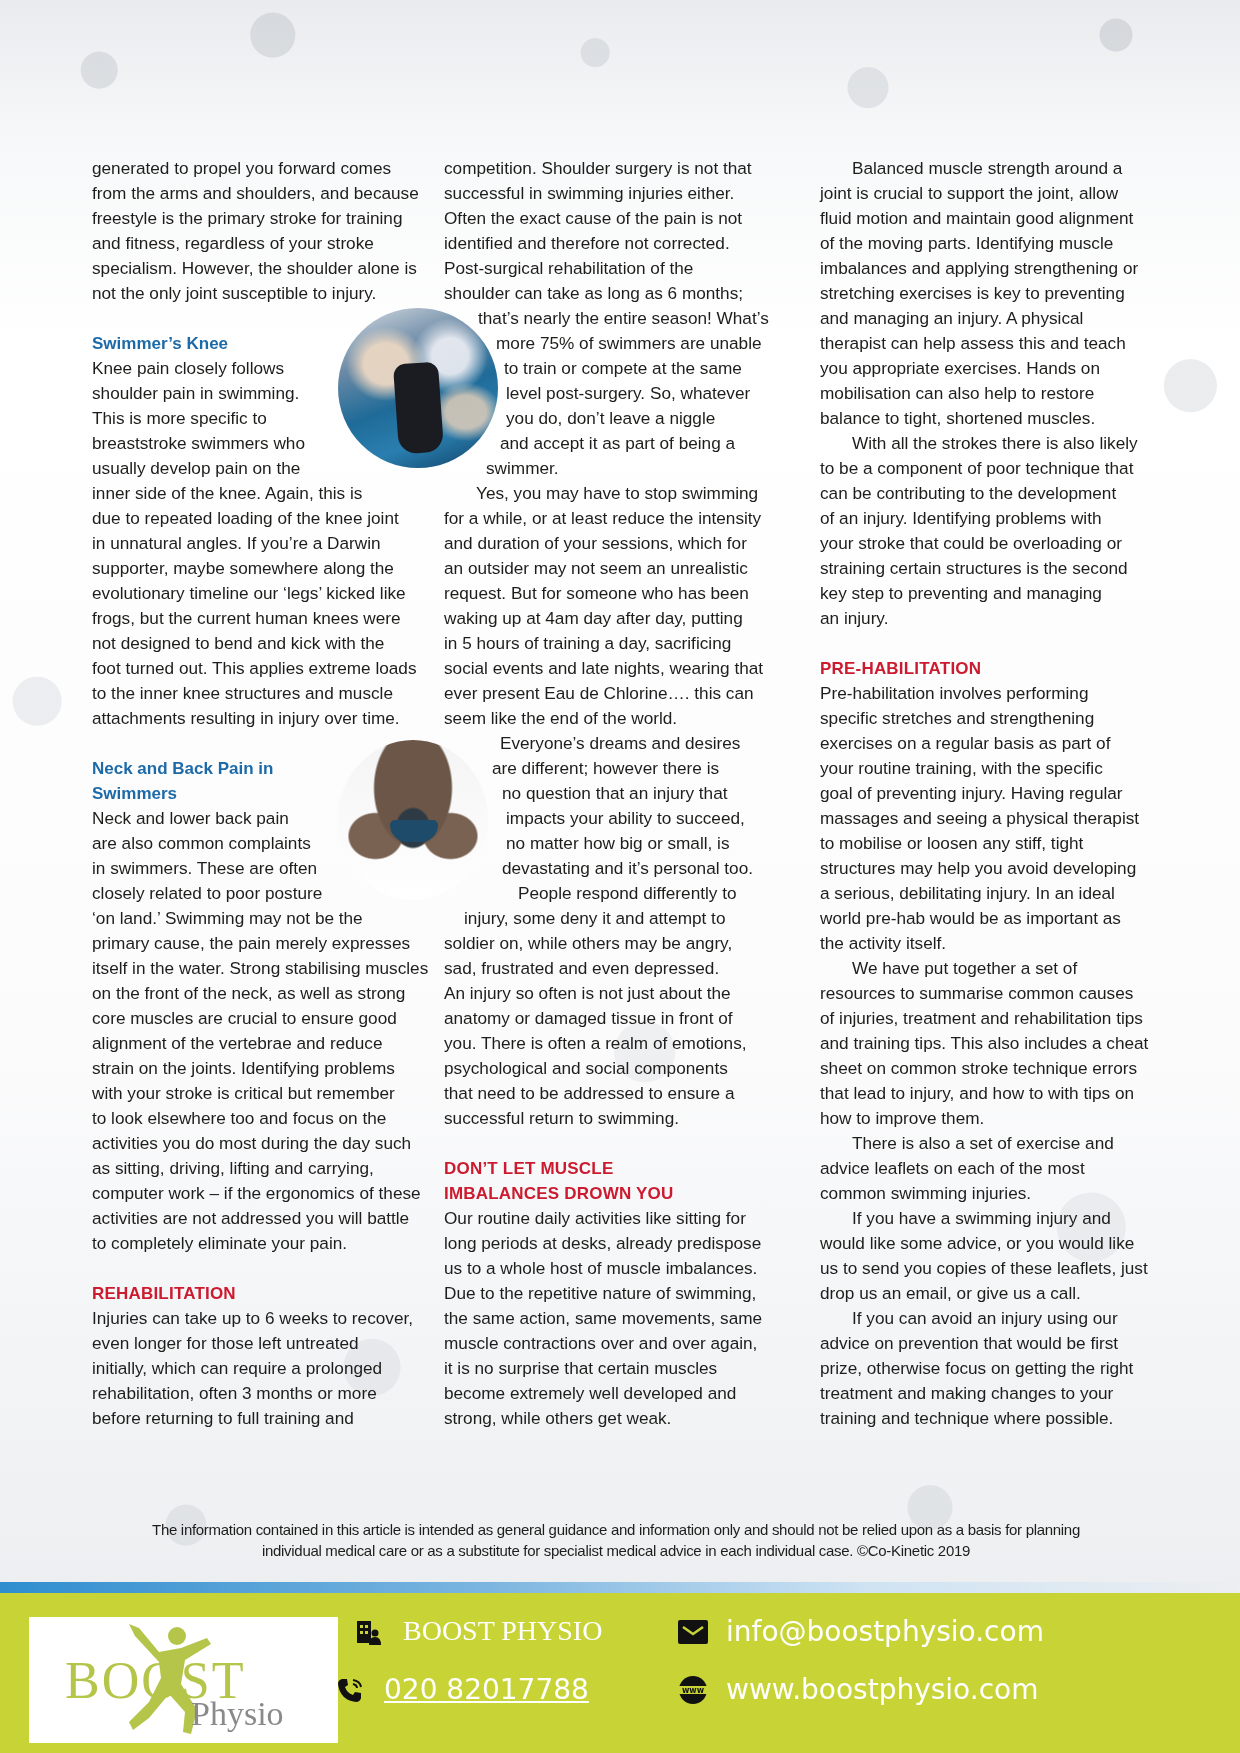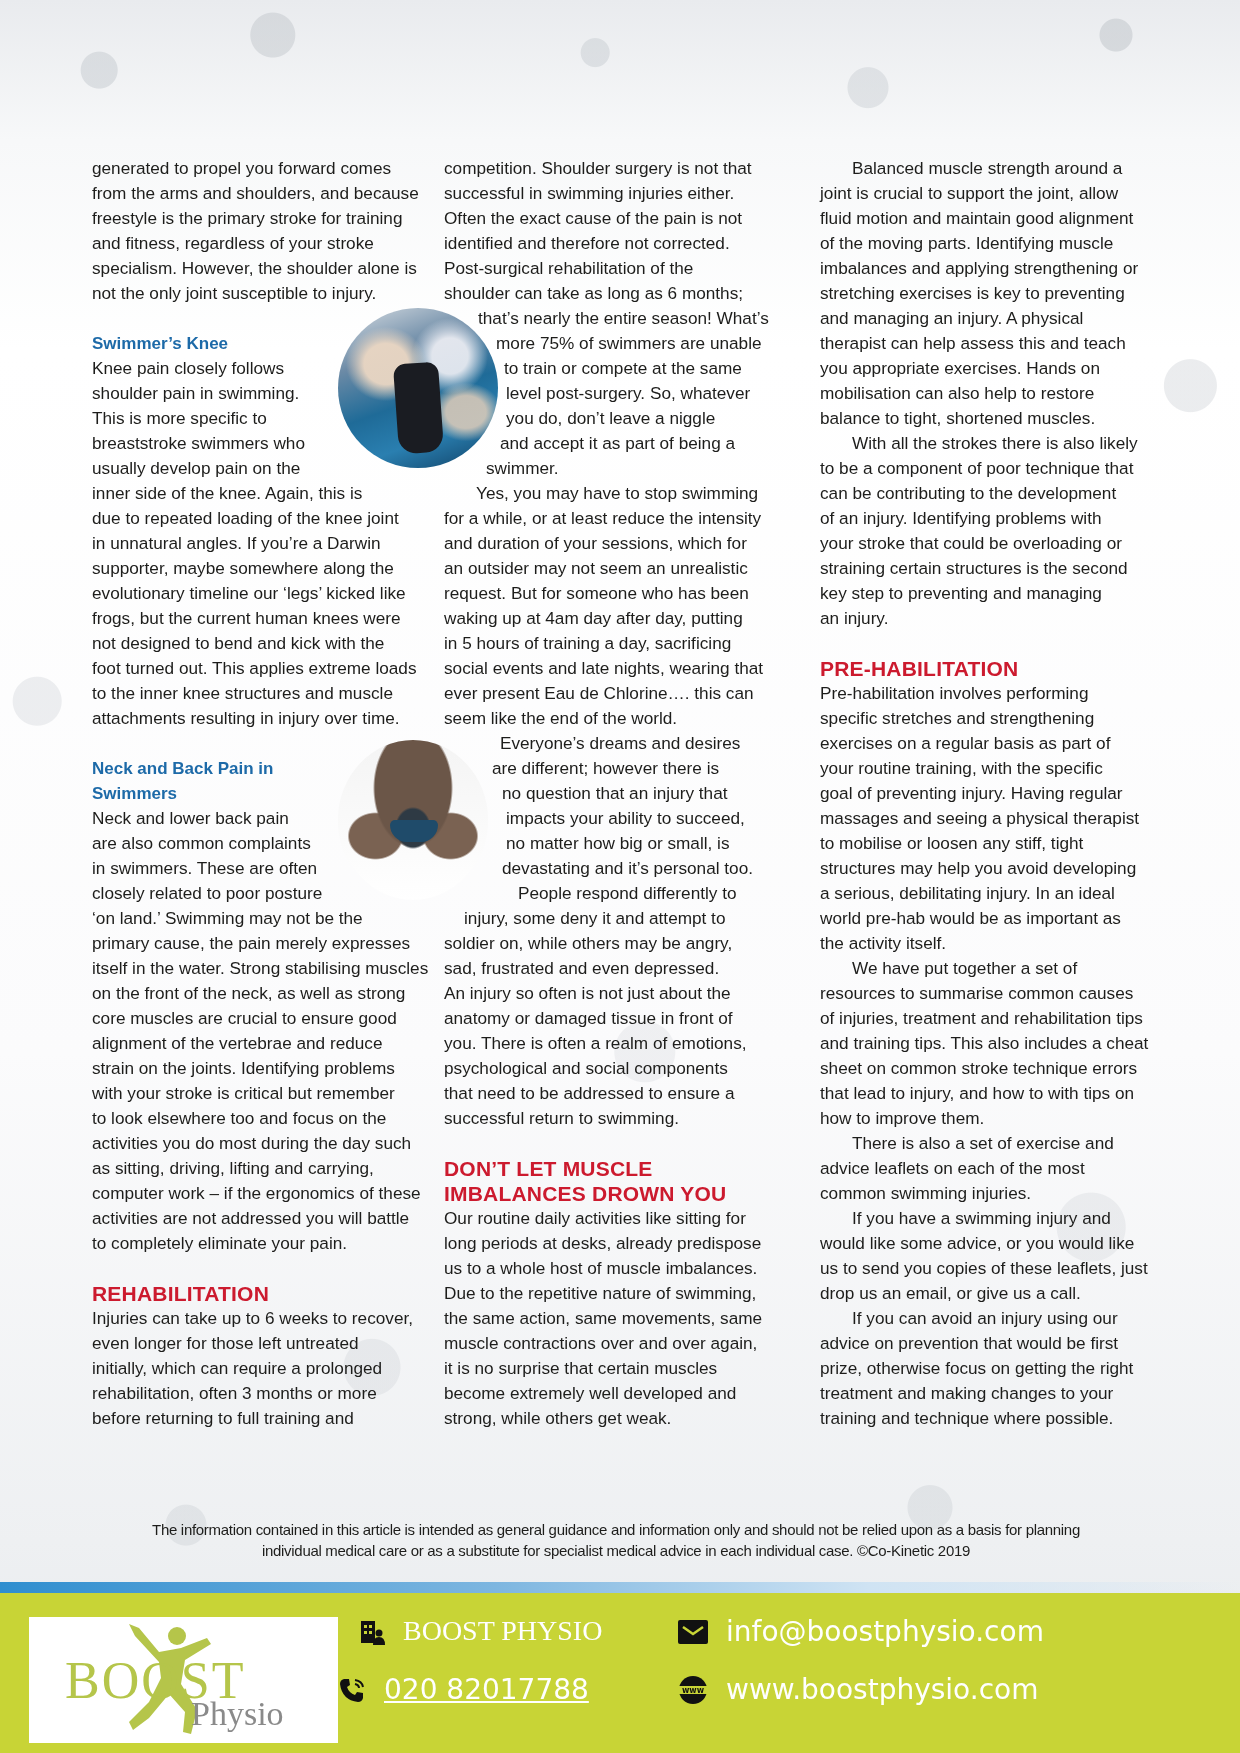--- a/index.html
+++ b/index.html
@@ -28,21 +28,21 @@
   .col { position: absolute; top: 0; width: 348px; font-size: 17.2px; line-height: 25px; }
   .col1 { left: 16px; }
   .col2 { left: 368px; }
   .col3 { left: 744px; }
 
   .line { display: block; white-space: nowrap; }
   .indent { padding-left: 32px; }
   .gap { height: 25px; }
 
   .h-blue { color: #1d6aa8; font-weight: bold; font-size: 17px; }
-  .h-red { color: #cc1a2e; font-weight: bold; font-size: 21px; letter-spacing: 0.2px; }
+  .h-red { color: #cc1a2e; font-weight: bold; font-size: 17px; letter-spacing: 0.2px; }
 
   .photo {
     position: absolute; border-radius: 50%; overflow: hidden;
   }
   .photo-swim {
     left: 262px; top: 152px; width: 160px; height: 160px;
     background:
       radial-gradient(ellipse at 30% 35%, rgba(235,215,195,0.95) 0 22px, transparent 40px),
       radial-gradient(ellipse at 70% 30%, rgba(240,240,245,0.9) 0 18px, transparent 38px),
       radial-gradient(ellipse at 80% 65%, rgba(225,205,185,0.85) 0 20px, transparent 36px),
@@ -88,21 +88,21 @@
   .logo-boost {
     position: absolute; left: 36px; top: 34px; font-family: "Liberation Serif", serif;
     font-size: 52px; color: #b5c54a; letter-spacing: 2px;
   }
   .logo-physio {
     position: absolute; left: 162px; top: 78px; font-family: "Liberation Serif", serif;
     font-size: 34px; color: #8a8a8a;
   }
 
   .contact { position: absolute; display: flex; align-items: center; color: #ffffff; font-size: 28px; font-family: "DejaVu Sans", sans-serif; font-weight: normal; }
-  .contact .ico { width: 30px; height: 30px; margin-right: 18px; display: flex; align-items: center; justify-content: flex-end; }
+  .contact .ico { width: 30px; height: 30px; margin-right: 18px; display: flex; align-items: center; justify-content: flex-start; }
   .c-name { left: 355px; top: 22px; font-family: Liberation Serif, serif; }
   .c-phone { left: 336px; top: 80px; text-decoration: underline; }
   .c-email { left: 678px; top: 22px; }
   .c-web { left: 678px; top: 80px; }
 </style>
 </head>
 <body>
 
 <div class="columns">
 

